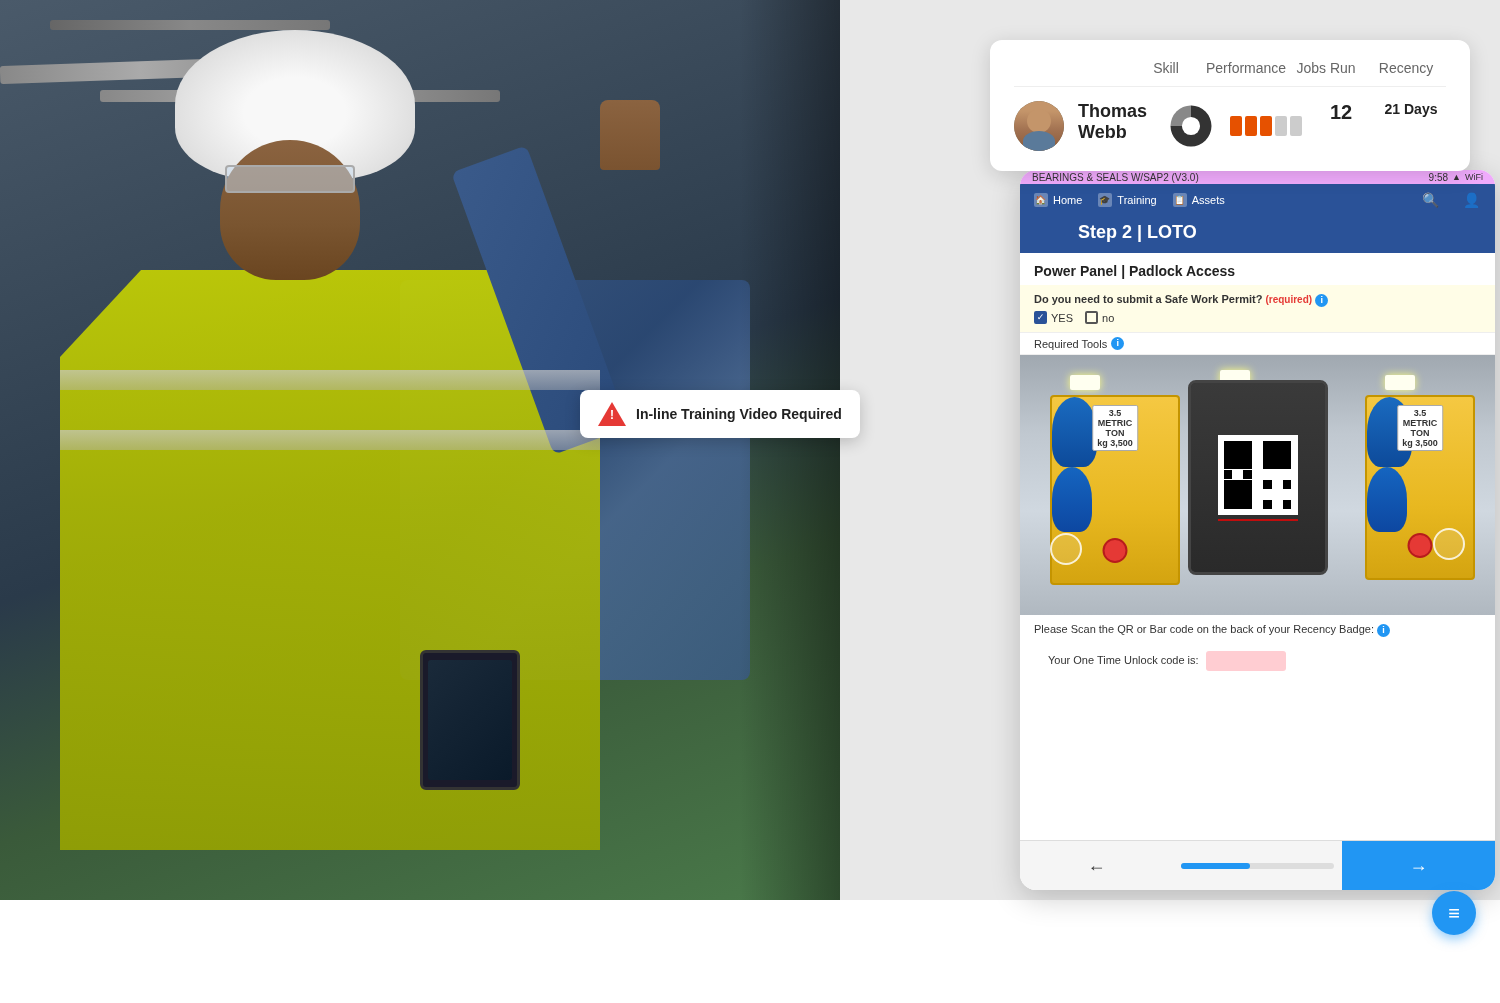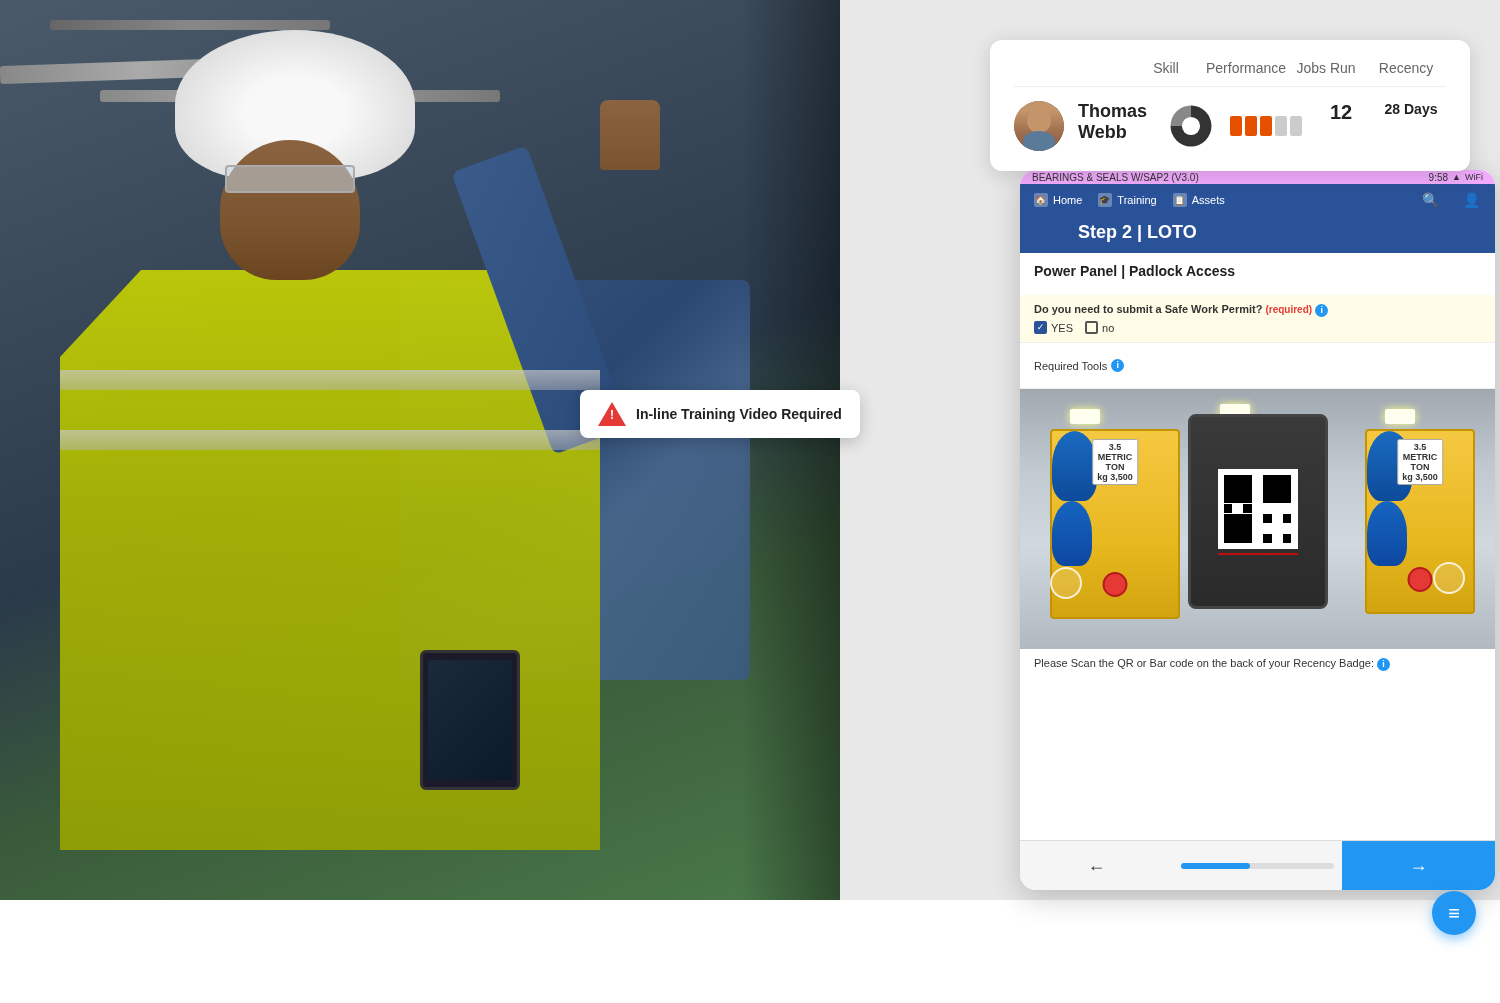--- a/index.html
+++ b/index.html
@@ -255,21 +255,21 @@
     .mobile-content {
       background: white;
       overflow-y: auto;
       height: calc(100% - 150px);
     }
 
     .content-section-title {
       font-size: 14px;
       font-weight: 700;
       color: #222;
-      padding: 10px 14px 16px;
+      padding: 10px 14px 6px;
       background: white;
     }
 
     .question-row {
       background: #fffde7;
       padding: 8px 14px;
       border-bottom: 1px solid #eee;
     }
 
     .question-text {
@@ -337,21 +337,21 @@
     .microlearning-row {
       background: #fff3e0;
       padding: 8px 14px;
       font-size: 11px;
       font-weight: 600;
       color: #e65100;
       border-bottom: 1px solid #eee;
     }
 
     .tools-row {
-      padding: 16px 14px;
+      padding: 4px 14px;
       font-size: 11px;
       color: #333;
       border-bottom: 1px solid #eee;
       display: flex;
       align-items: center;
       gap: 4px;
     }
 
     .machinery-image-container {
       width: 100%;
@@ -666,21 +666,21 @@
 
     <div class="performance-bars">
       <div class="perf-bar" style="background:#e65100;"></div>
       <div class="perf-bar" style="background:#e65100;"></div>
       <div class="perf-bar" style="background:#e65100;"></div>
       <div class="perf-bar" style="background:#ccc;"></div>
       <div class="perf-bar" style="background:#ccc;"></div>
     </div>
 
     <div class="jobs-run-val">12</div>
-    <div class="recency-val">28 Days</div>
+    <div class="recency-val">21 Days</div>
   </div>
 </div>
 
 <div class="mobile-app">
 
   <div class="mobile-status-bar">
     <div class="status-left">
       <span>BEARINGS &amp; SEALS W/SAP2 (V3.0)</span>
     </div>
     <div class="status-right">
@@ -793,20 +793,24 @@
       </div>
     </div>
 
     <div class="scan-fields">
       <div class="scan-field">
         <div class="scan-label">
           <span>Please Scan the QR or Bar code on the back of your Recency Badge:</span>
           <span class="info-icon">i</span>
         </div>
       </div>
+      <div class="unlock-row">
+        <span>Your One Time Unlock code is:</span>
+        <div style="width:80px;height:20px;background:#ffcdd2;border-radius:3px;display:inline-block;margin-left:4px;vertical-align:middle;"></div>
+      </div>
     </div>
   </div>
 
   <div class="mobile-bottom-nav">
     <div class="back-btn">
       <span>←</span>
     </div>
     <div class="progress-bar-area">
       <div class="progress-track">
         <div class="progress-fill" style="width:45%;"></div>

